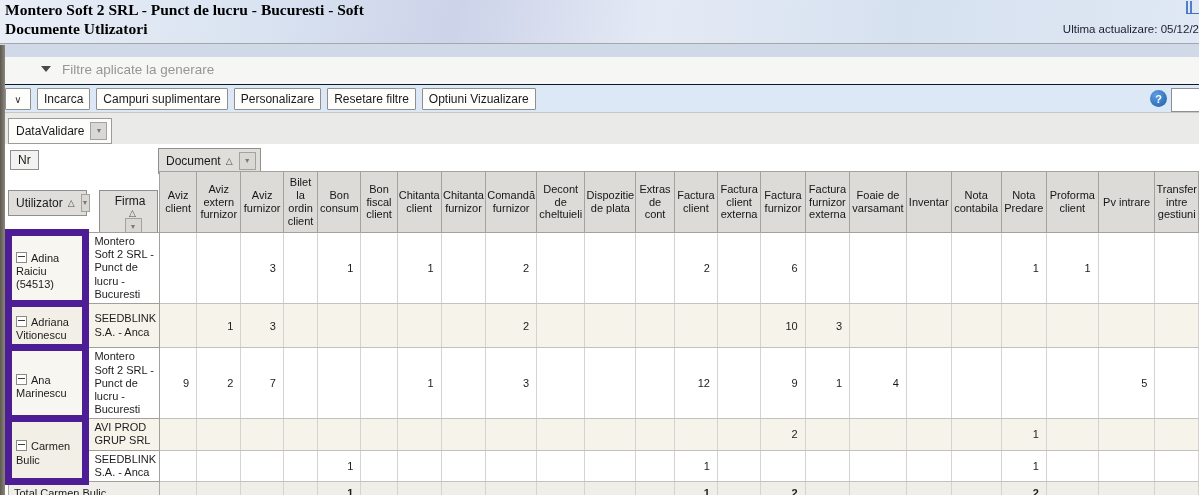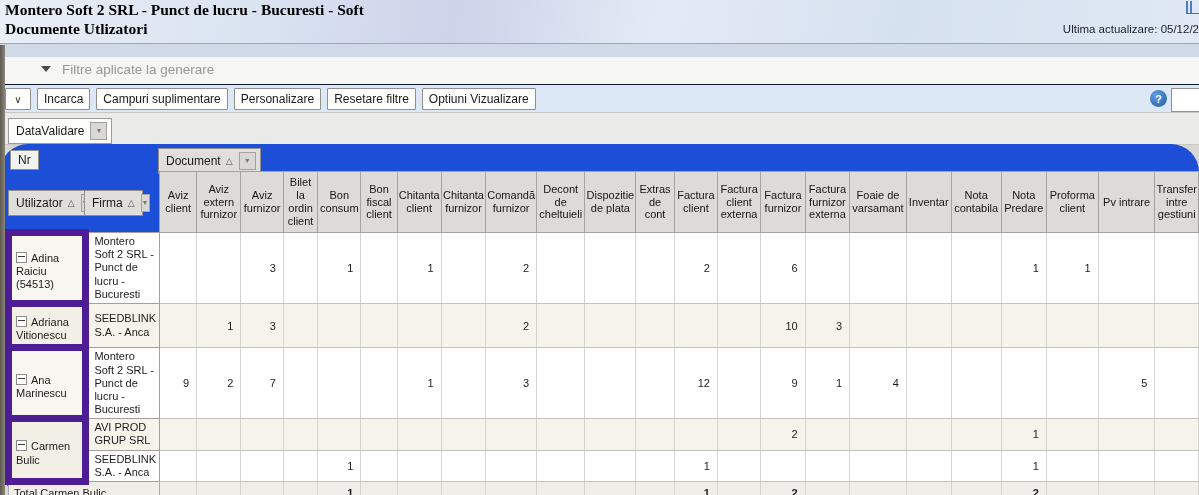--- a/index.html
+++ b/index.html
@@ -39,28 +39,28 @@
     background:radial-gradient(circle at 35% 30%,#5f9de2,#1d5ca8);color:#fff;font-weight:bold;font-size:11px;
     display:flex;align-items:center;justify-content:center;}
   .edge-btn{position:absolute;right:-14px;top:3px;width:40px;height:22px;background:#fff;border:1px solid #8f8f8c;}
 
   .combo{position:absolute;left:8px;top:5px;background:#fcfcfb;border:1px solid #9c9b98;
     font-size:12px;color:#1a1a1a;padding:3px 4px 3px 7px;display:flex;align-items:center;}
   .mini-dd{display:inline-block;width:15px;height:16px;background:#d9d8d5;border:1px solid #a3a29f;
     margin-left:6px;text-align:center;font-size:7px;color:#7a7a78;line-height:15px;}
 
   
-  .pivot{position:absolute;left:0;top:144px;width:1199px;height:351px;background:#1d4ed8;border-radius:28px;}
+  .pivot{position:absolute;left:0;top:144px;width:1199px;height:351px;background:#ffffff;}
   .nr-btn{position:absolute;left:10px;top:6px;background:#f2f2f0;border:1px solid #918f8c;
     font-size:12px;color:#1a1a1a;padding:2px 7px;}
   .hdr-btn{background:#dfdedb;border:1px solid #918f8c;font-size:12px;color:#1a1a1a;
     padding:3px 4px 3px 7px;display:flex;align-items:center;position:absolute;}
   .doc-btn{left:158px;top:4px;}
   .util-btn{left:8px;top:46px;width:66px;}
-  .firma-btn{left:84px;top:46px;width:46px;}
+  .firma-btn{left:99px;top:46px;width:46px;flex-direction:column;}
   .sort-tri{font-size:9px;color:#4d4d4d;margin-left:5px;}
 
   table.pivot-t{position:absolute;left:5px;top:27px;border-collapse:collapse;table-layout:fixed;}
   .h-empty{border:none;background:transparent;}
   th.doc-h{background:#dcdbd8;border:1px solid #a3a29f;font-size:11px;font-weight:normal;color:#161616;
     text-align:center;vertical-align:middle;padding:2px 1px;height:56px;line-height:1.18;}
   td{font-size:11px;color:#1c1c1c;vertical-align:middle;}
   td.num{border-right:1px solid #d4d3d0;border-bottom:1px solid #c3c2bf;text-align:right;padding:0 7px 0 0;}
   td.user-td{border:7px solid #4c1d95;padding:9px 3px 2px 4px;vertical-align:middle;line-height:1.2;}
   td.firm-td{border:1px solid #a3a09a;padding:2px 3px 2px 5px;vertical-align:middle;line-height:1.2;}

